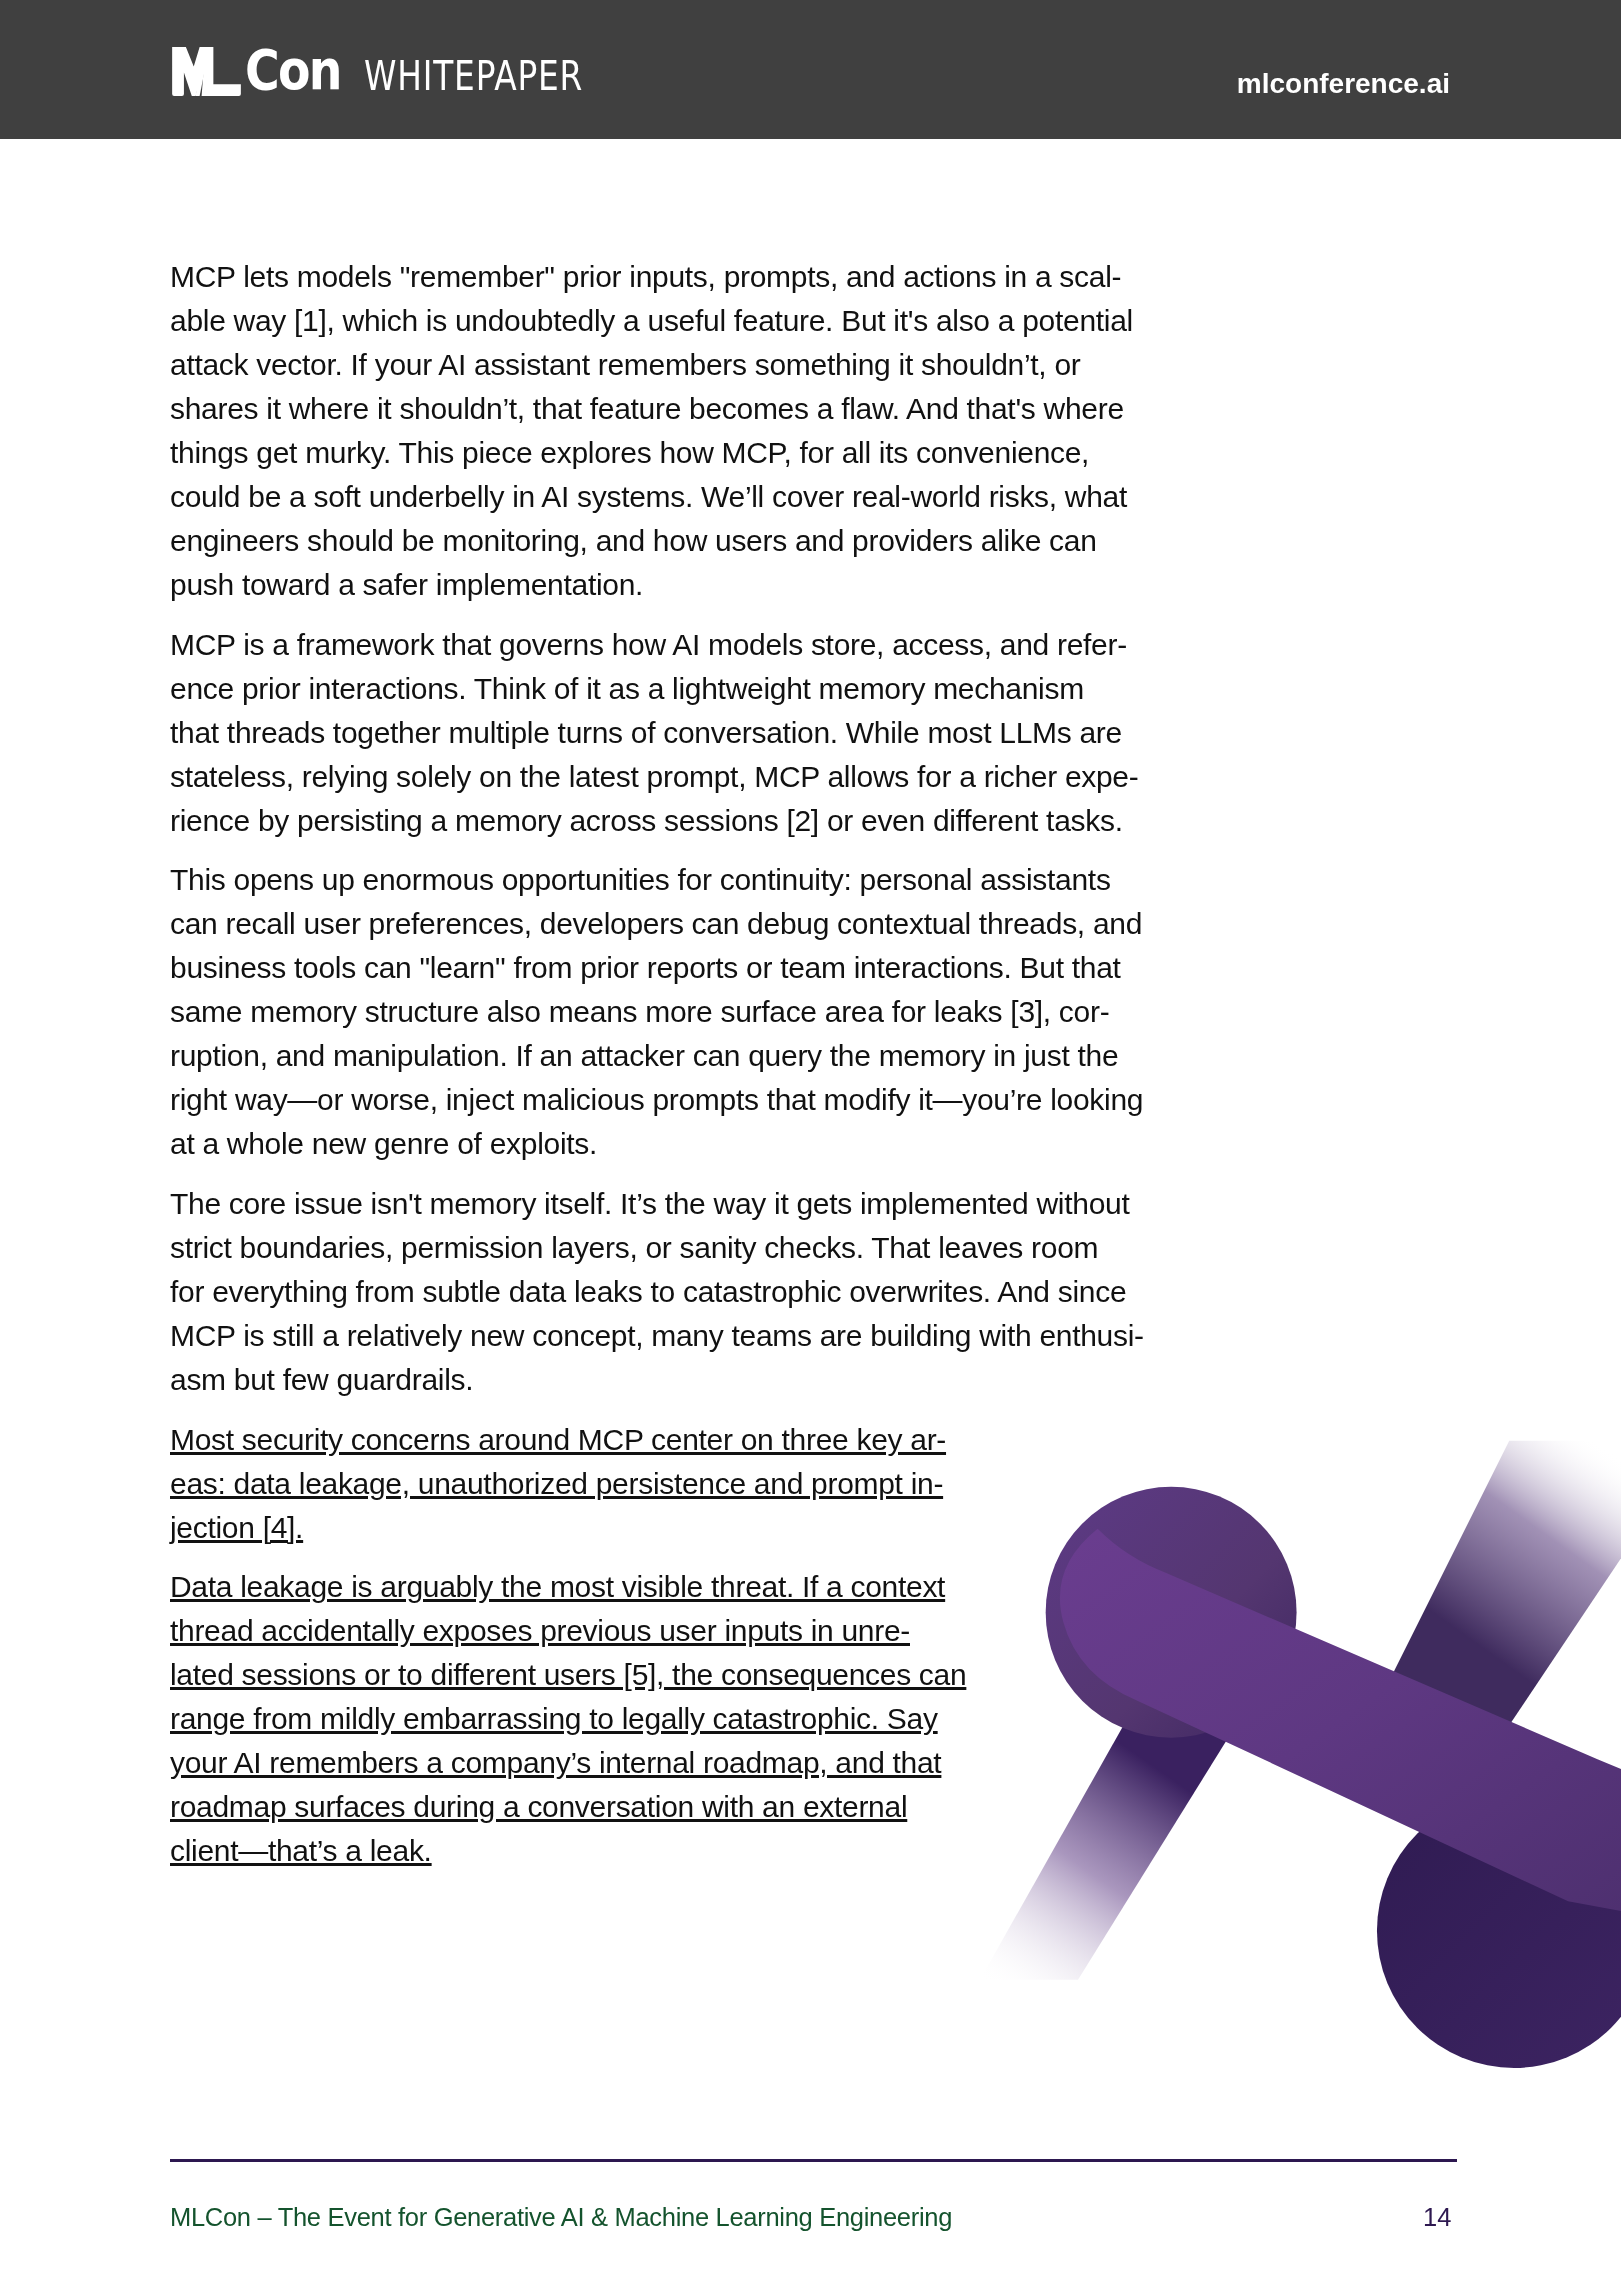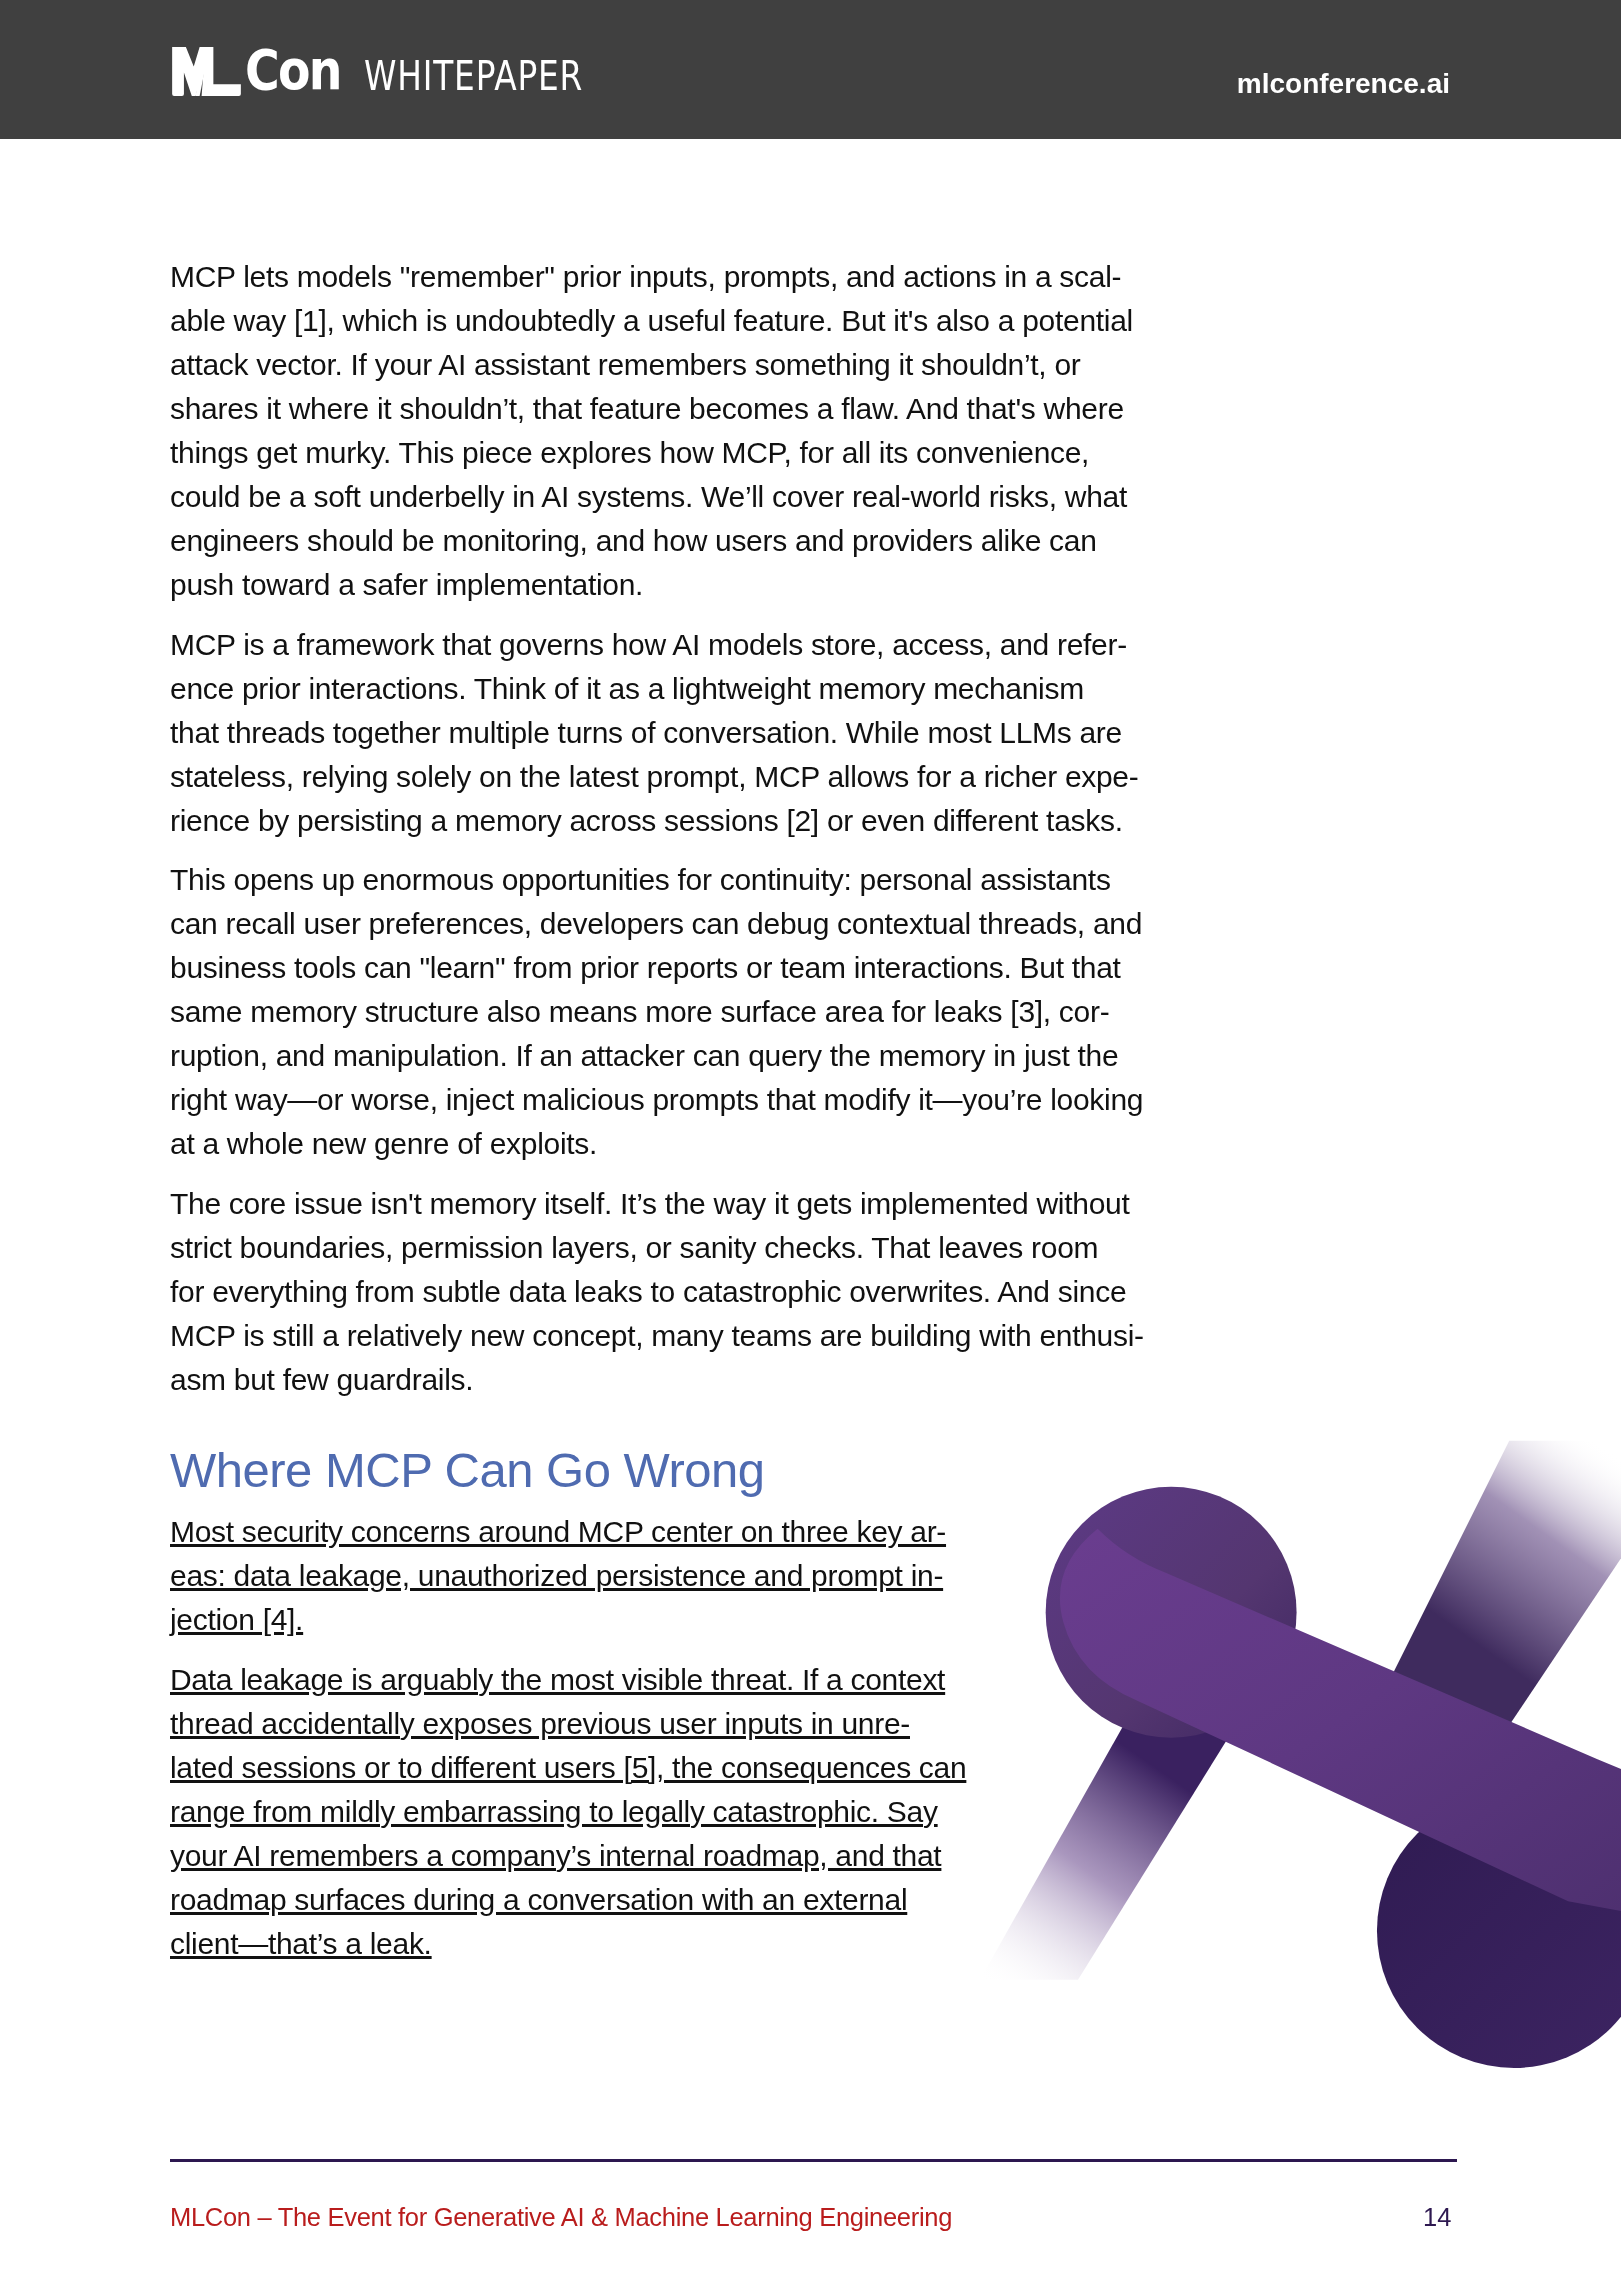--- a/index.html
+++ b/index.html
@@ -110,21 +110,21 @@
       width: 1287px;
       height: 2.9px;
       background: #2d1850;
     }
     .footer-text {
       position: absolute;
       left: 170px;
       top: 2202px;
       font-size: 25.5px;
       line-height: 31px;
-      color: #b91c1c;
+      color: #14532d;
       letter-spacing: -0.3px;
     }
     .page-number {
       position: absolute;
       left: 1423px;
       top: 2202px;
       font-size: 25.5px;
       line-height: 31px;
       color: #2d1850;
       text-align: center;
@@ -169,21 +169,20 @@
 same memory structure also means more surface area for leaks [3], cor-
 ruption, and manipulation. If an attacker can query the memory in just the
 right way—or worse, inject malicious prompts that modify it—you’re looking
 at a whole new genre of exploits.</p>
   <p class="para">The core issue isn't memory itself. It’s the way it gets implemented without
 strict boundaries, permission layers, or sanity checks. That leaves room
 for everything from subtle data leaks to catastrophic overwrites. And since
 MCP is still a relatively new concept, many teams are building with enthusi-
 asm but few guardrails.</p>
 
-  <h2 class="heading">Where MCP Can Go Wrong</h2>
 
   <p class="para narrow">Most security concerns around MCP center on three key ar-
 eas: data leakage, unauthorized persistence and prompt in-
 jection [4].</p>
   <p class="para narrow">Data leakage is arguably the most visible threat. If a context
 thread accidentally exposes previous user inputs in unre-
 lated sessions or to different users [5], the consequences can
 range from mildly embarrassing to legally catastrophic. Say
 your AI remembers a company’s internal roadmap, and that
 roadmap surfaces during a conversation with an external

